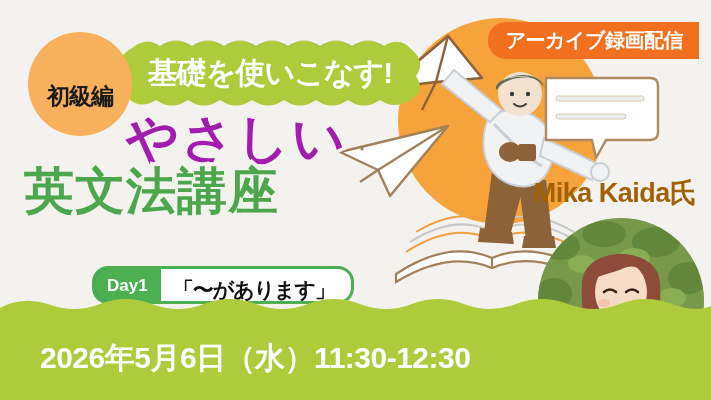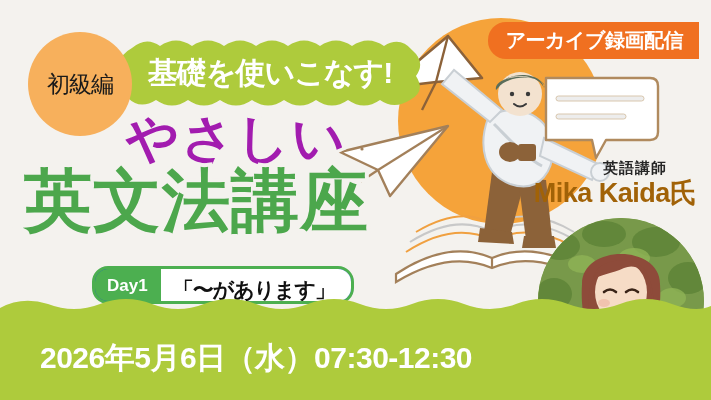--- a/index.html
+++ b/index.html
@@ -36,23 +36,23 @@
     color:#FFFFFF;font-weight:bold;font-size:30px;letter-spacing:-1px;
     white-space:nowrap;
   }
 
   
   #level-circle{
     position:absolute;left:28px;top:32px;width:104px;height:104px;
     border-radius:50%;background:#F7B05C;
   }
   #level-label{
-    position:absolute;left:28px;top:32px;width:104px;height:104px;
-    display:flex;align-items:center;justify-content:center;
-    color:#1A1A1A;font-weight:normal;font-size:23px;letter-spacing:-1px;
+    position:absolute;left:28px;top:44px;width:104px;height:104px;
+    display:flex;align-items:center;justify-content:center;
+    color:#1A1A1A;font-weight:bold;font-size:23px;letter-spacing:-1px;
     white-space:nowrap;
   }
 
   
   #archive-badge{
     position:absolute;right:12px;top:22px;
     padding:8px 16px 9px 18px;
     background:#F07020;color:#FFFFFF;
     border-radius:18px 0 0 18px;
     font-size:20px;font-weight:bold;letter-spacing:-0.5px;
@@ -61,21 +61,21 @@
 
   
   #title-yasashii{
     position:absolute;left:126px;top:112px;
     font-size:52px;font-weight:bold;color:#a21caf;
     letter-spacing:2px;line-height:1;white-space:nowrap;
     -webkit-text-stroke:7px #F4F2EE;paint-order:stroke fill;
   }
   #title-main{
     position:absolute;left:24px;top:166px;
-    font-size:68px;font-weight:bold;color:#4CA74C;
+    font-size:50px;font-weight:bold;color:#4CA74C;
     letter-spacing:1px;line-height:1;white-space:nowrap;
     -webkit-text-stroke:8px #F4F2EE;paint-order:stroke fill;
   }
 
   
   #day-row{
     position:absolute;left:92px;top:266px;height:32px;
     display:flex;align-items:stretch;
     background:#1d4ed8;border:3px solid #4CAF50;border-radius:16px;
     overflow:hidden;
@@ -217,21 +217,20 @@
   <div id="archive-badge">アーカイブ録画配信</div>
 
   <div id="title-yasashii">やさしい</div>
   <div id="title-main">英文法講座</div>
 
   <div id="day-row">
     <div id="day-badge">Day1</div>
     <div id="day-topic">「〜があります」</div>
   </div>
 
-  <div id="instructor-role">英語講師</div>
   <div id="instructor-name">Mika Kaida氏</div>
 
   <div id="portrait">
     <svg viewBox="0 0 166 166">
       <defs>
         <clipPath id="circ">
             <circle cx="83" cy="83" r="83"></circle>
           </clipPath>
       </defs>
       <g clip-path="url(#circ)">
@@ -277,15 +276,15 @@
       </g>
     </svg>
   </div>
 
   <svg id="date-wave" viewBox="0 0 711 22" preserveAspectRatio="none">
     <path d="M0 14 Q22 2 48 10 Q74 20 100 10 Q126 0 152 10 Q178 20 204 10 Q230 0 256 10
              Q282 20 308 10 Q334 0 360 10 Q386 20 412 10 Q438 0 464 10 Q490 20 516 10
              Q542 0 568 10 Q594 20 620 10 Q646 0 672 10 Q696 19 711 12 L711 22 L0 22 Z" fill="#AECB3C"></path>
   </svg>
   <div id="date-band"></div>
-  <div id="date-text">2026年5月6日（水）07:30-12:30</div>
+  <div id="date-text">2026年5月6日（水）11:30-12:30</div>
 
 </div>
 
 </body></html>

